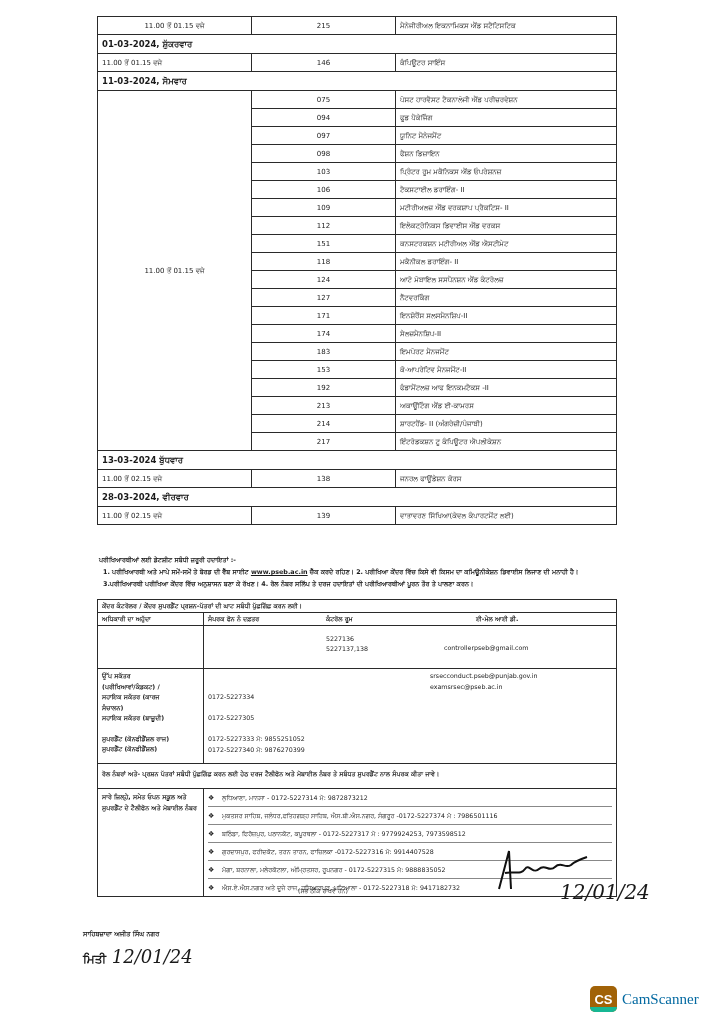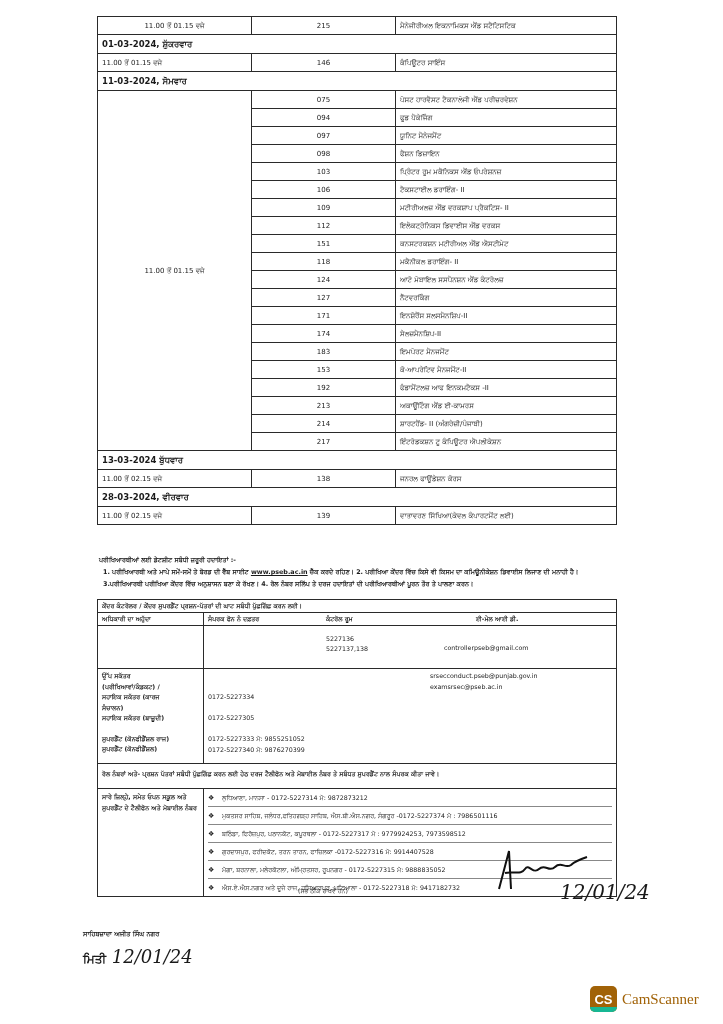--- a/index.html
+++ b/index.html
@@ -30,21 +30,21 @@
   .bullet { width:14px; font-size:7px; }
   .footer-note { position:absolute; left:298px; top:887px; font-size:6.2px; }
   .sig-left { position:absolute; left:83px; top:930px; font-size:6.6px; font-weight:bold; }
   .sig-left .date { margin-top:8px; font-size:18px; font-family:"DejaVu Serif", serif; font-style:italic; font-weight:normal; }
   .sig-right { position:absolute; left:418px; top:893px; font-size:6.6px; font-weight:bold; line-height:15px; text-align:center; }
   .sign-scribble { position:absolute; left:495px; top:845px; }
   .sign-date { position:absolute; left:560px; top:880px; font-size:20px; font-family:"DejaVu Serif", serif; font-style:italic; }
   .camscanner { position:absolute; left:590px; top:986px; display:flex; align-items:center; }
   .cs-logo { width:27px; height:26px; background:#a16207; border-radius:5px; color:#fff; font-weight:bold; font-size:13px; display:flex; align-items:center; justify-content:center; position:relative; overflow:hidden; font-family:"Liberation Sans", sans-serif; }
   .cs-logo::after { content:""; position:absolute; left:0; bottom:0; width:100%; height:5px; background:#17b794; }
-  .cs-text { margin-left:5px; font-family:"Liberation Serif", serif; font-size:15px; color:#a16207; }
+  .cs-text { margin-left:5px; font-family:"Liberation Serif", serif; font-size:15px; color:#0369a1; }
 </style>
 </head>
 <body>
 
 <div class="page">
 
   <table class="sched">
     <tbody id="sched-body">
         <tr>
           <td class="time center">11.00 ਤੋਂ 01.15 ਵਜੇ</td>

